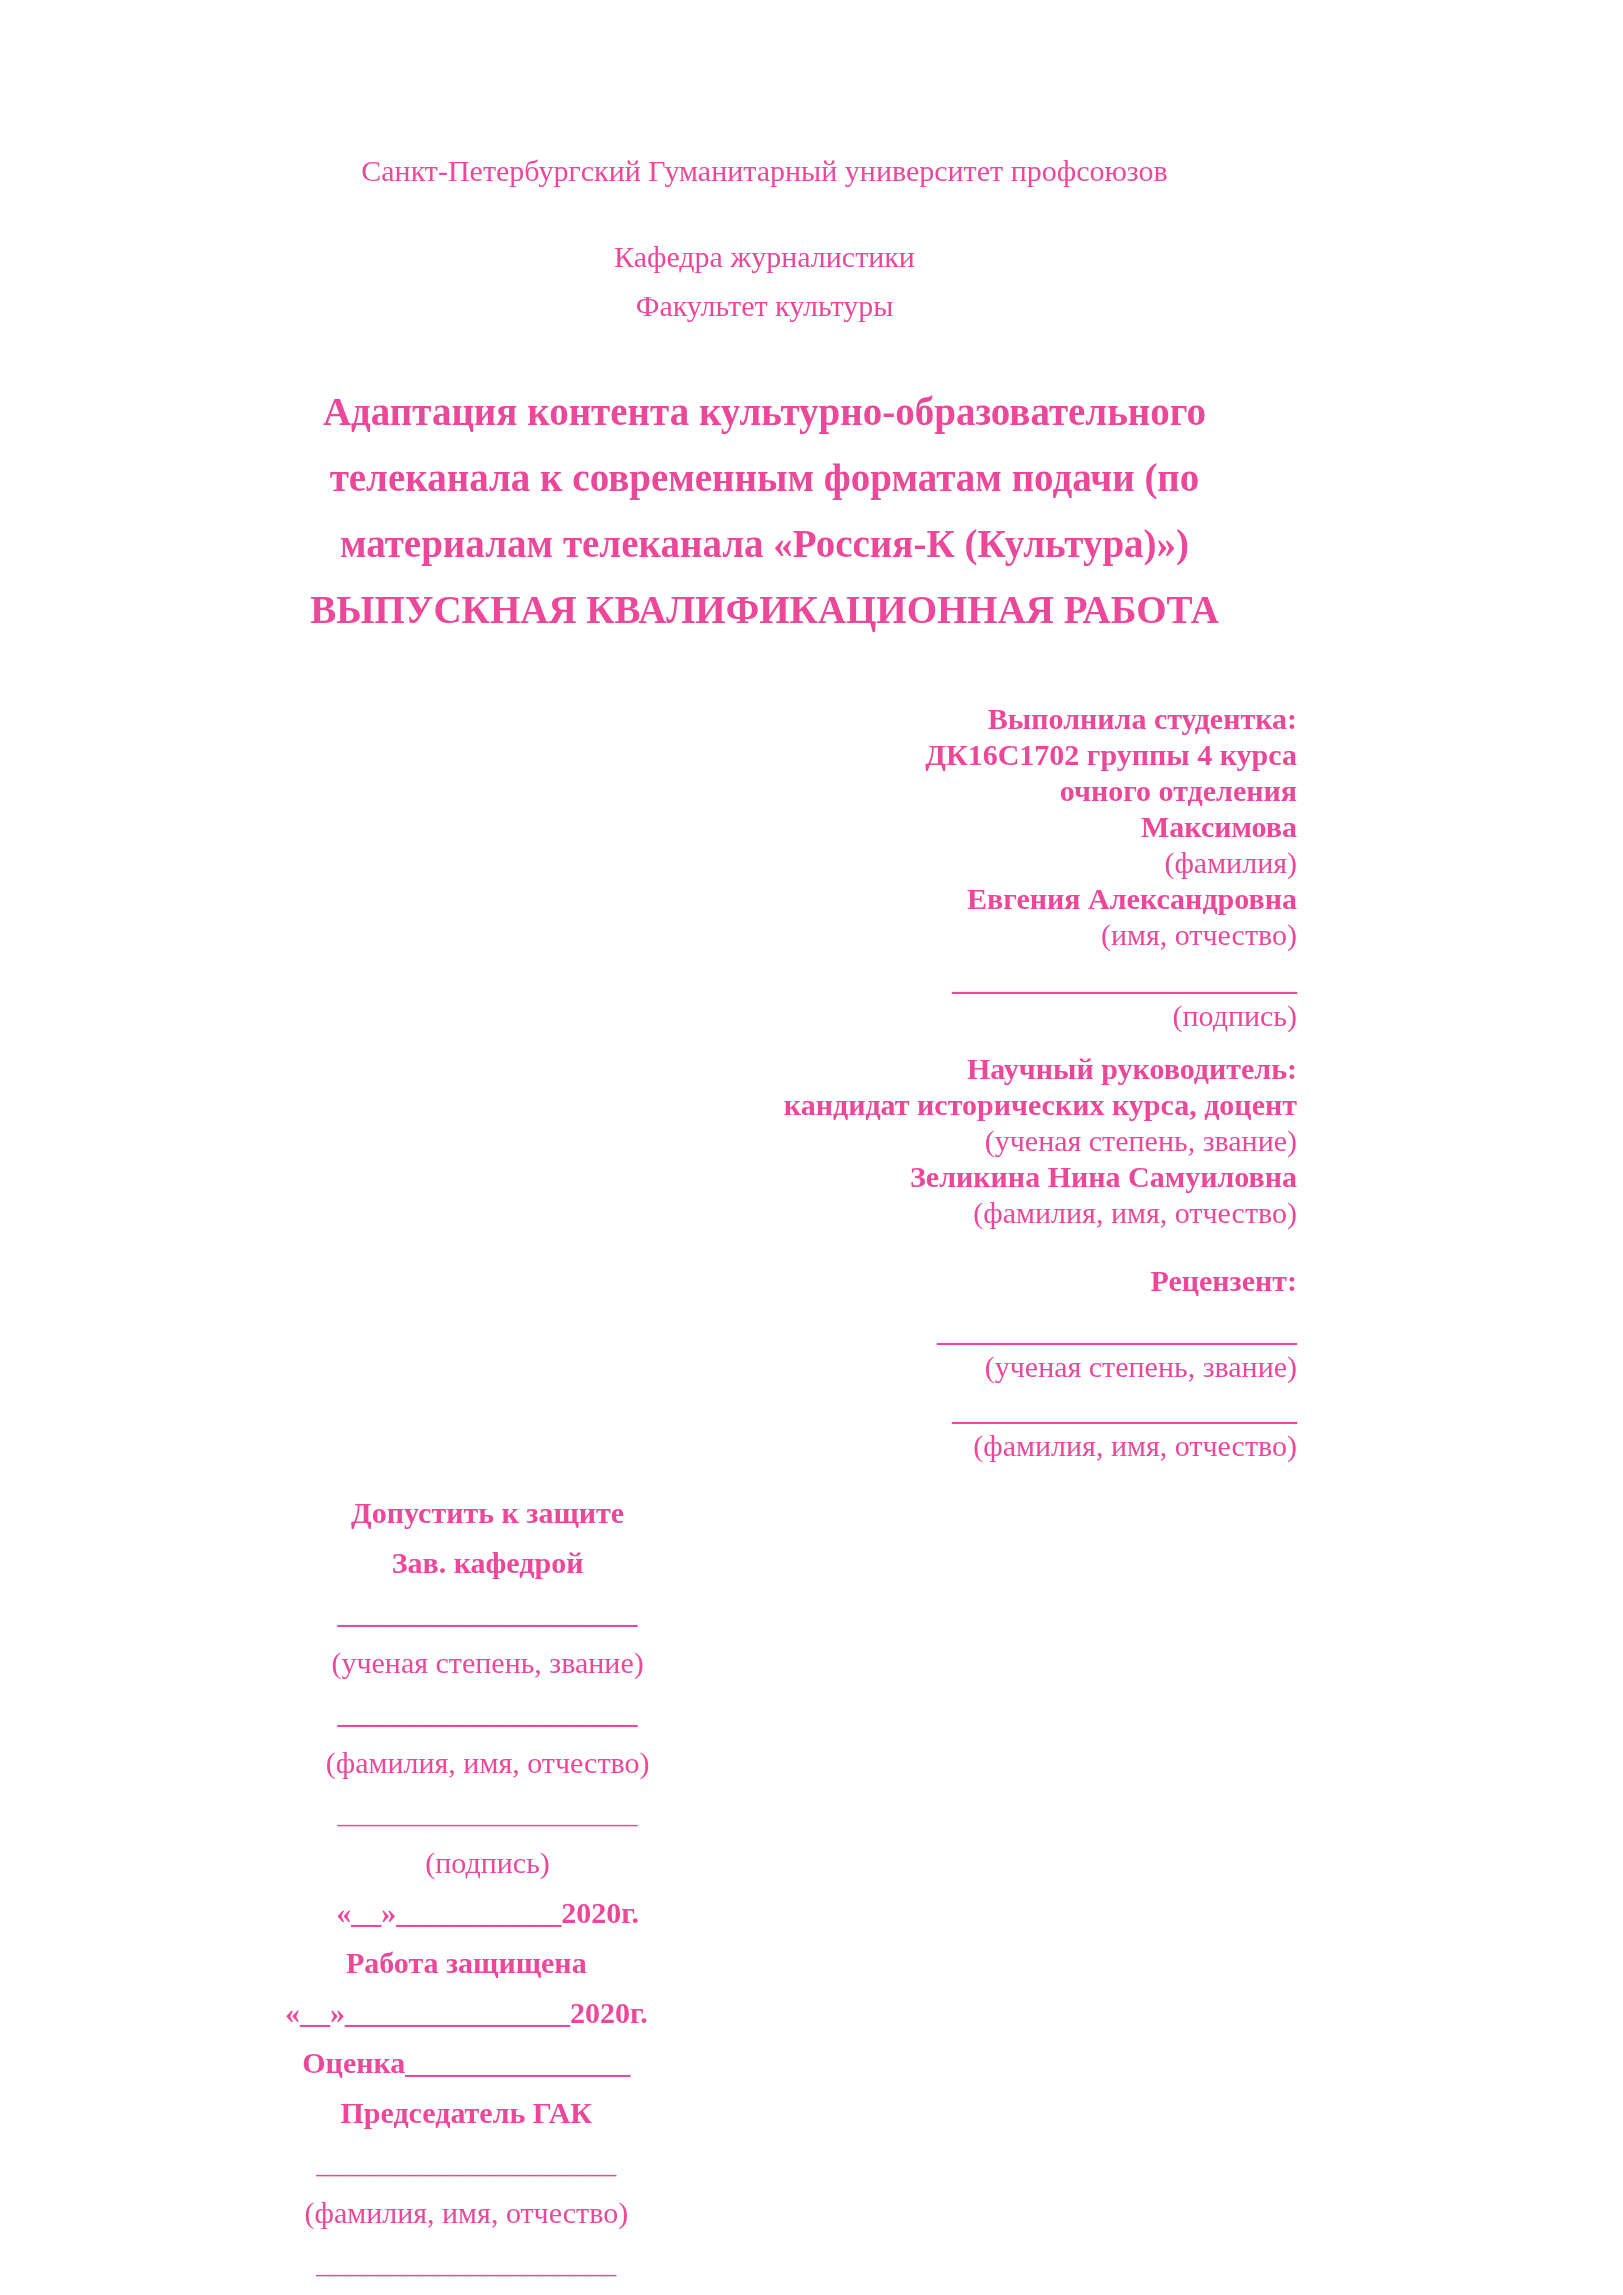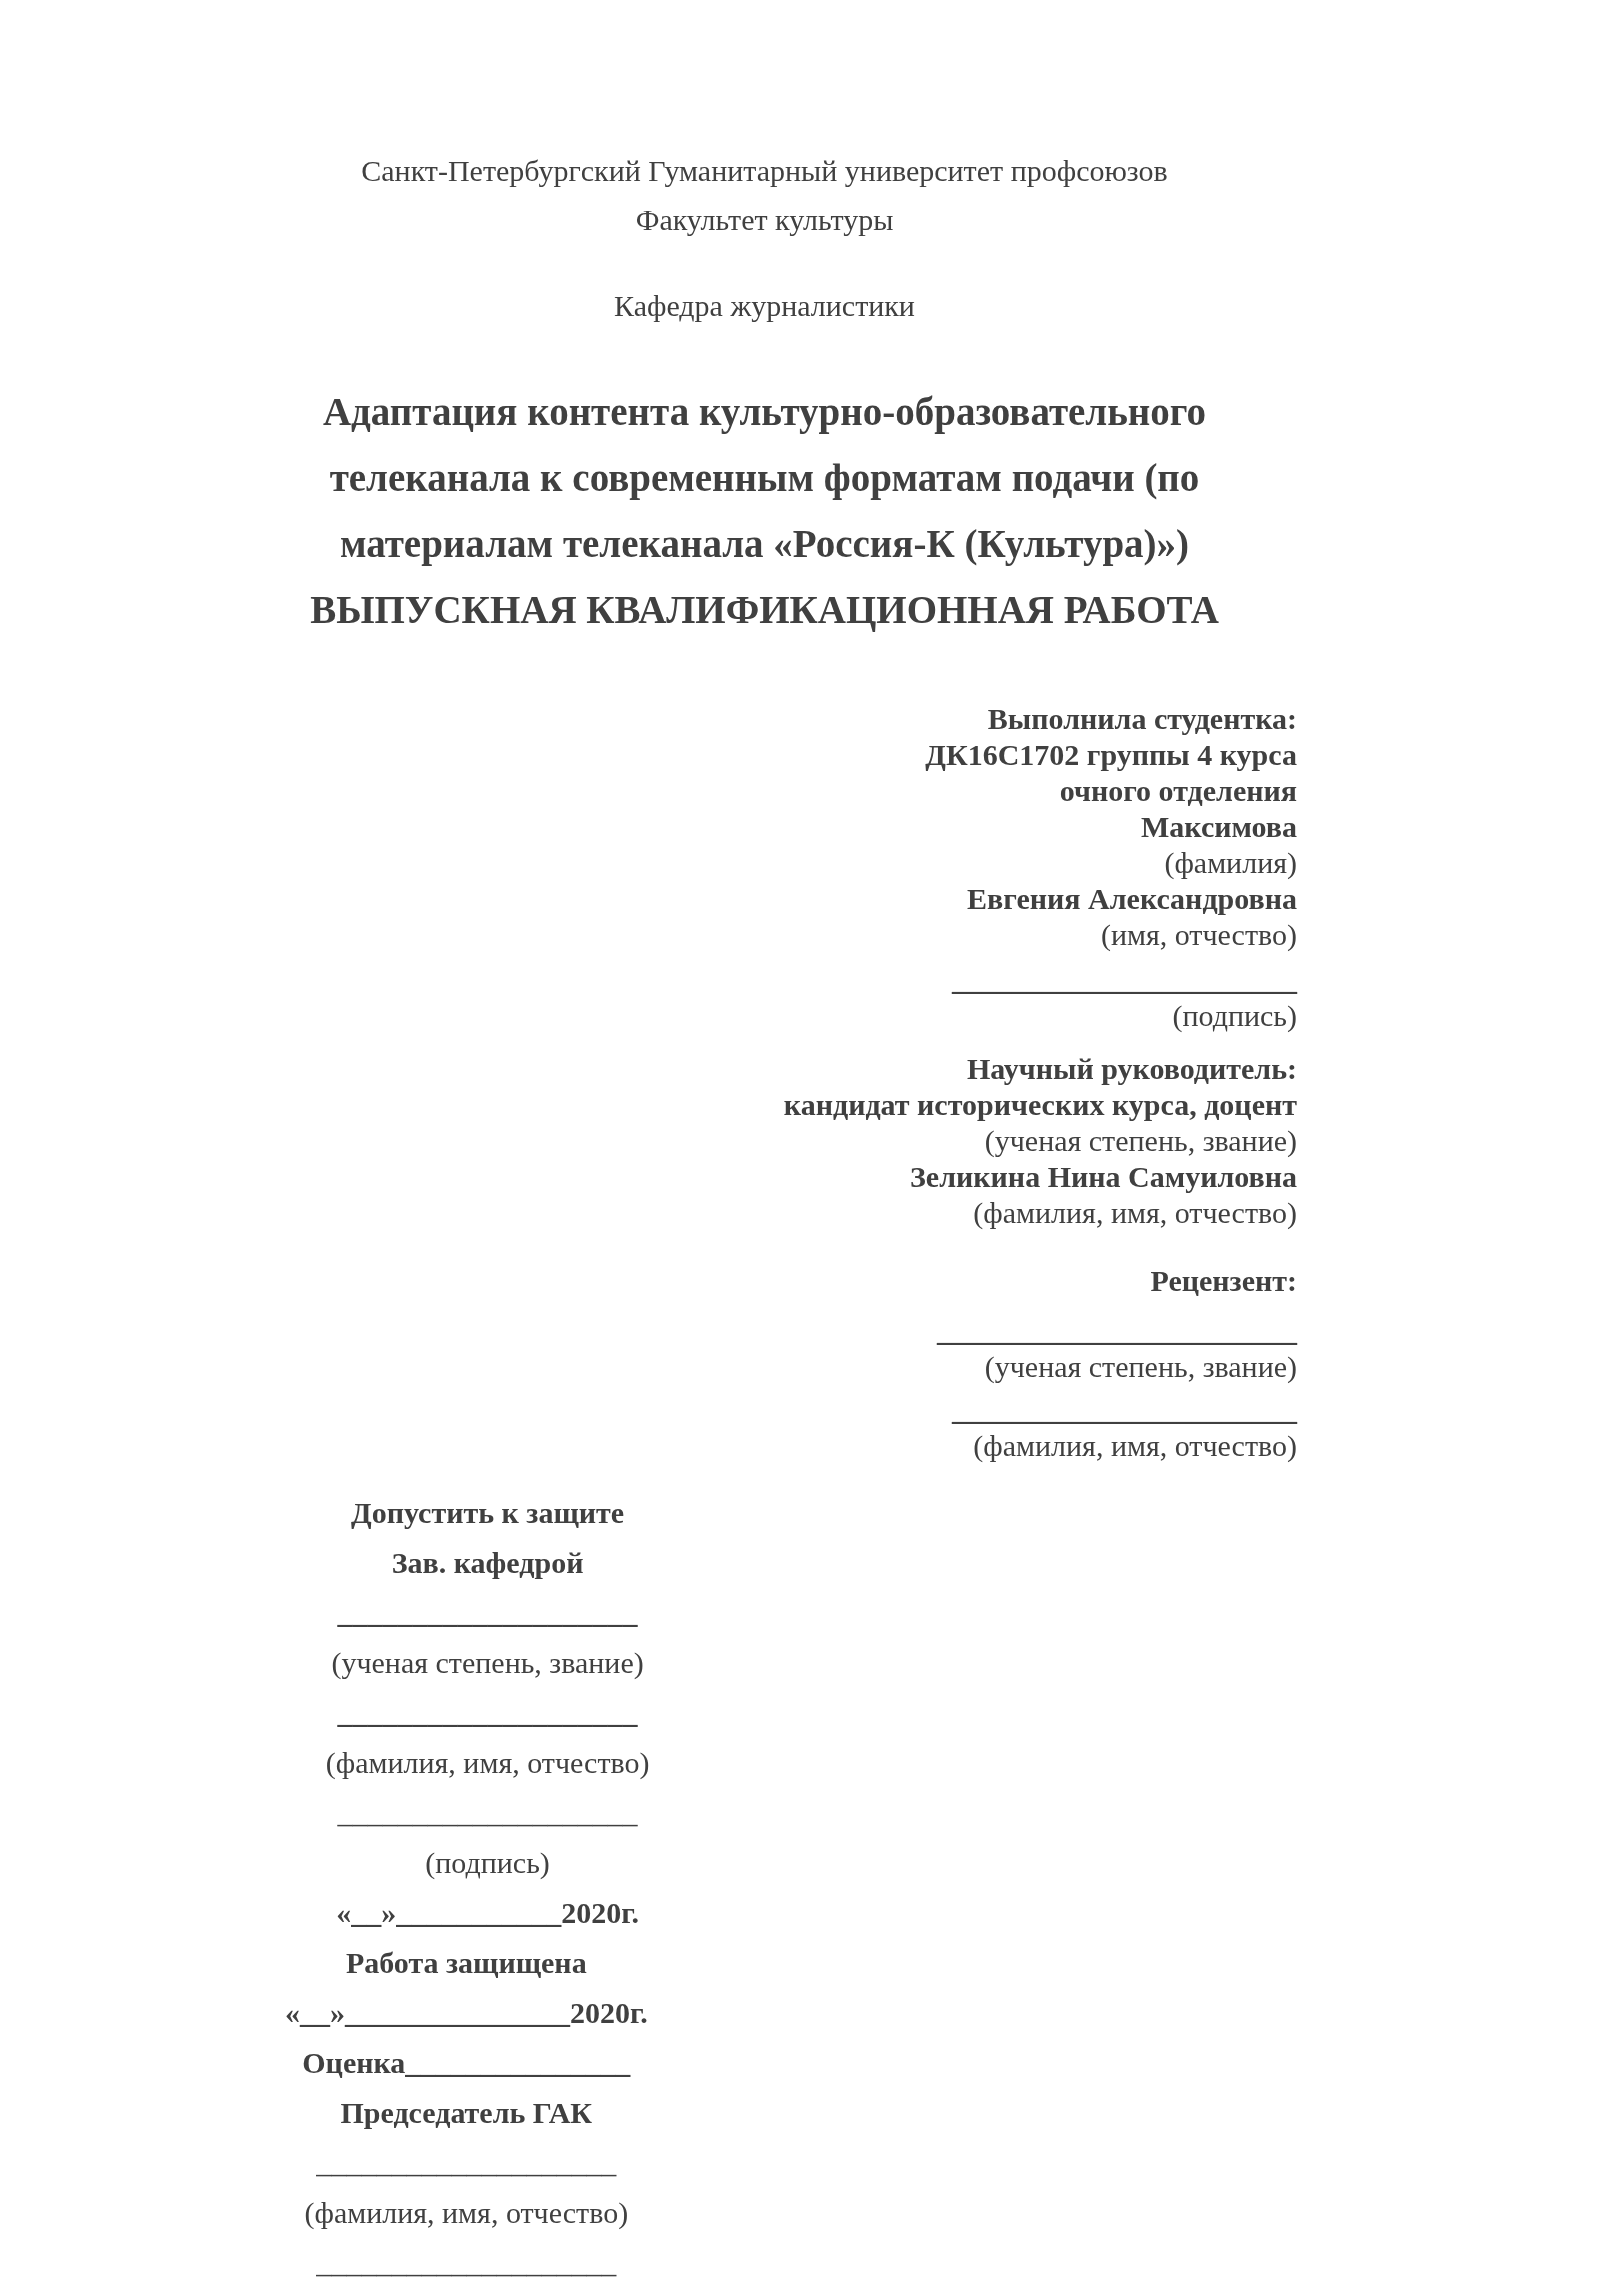--- a/index.html
+++ b/index.html
@@ -2,21 +2,21 @@
 <html style="font-size:12.6px"><head>
 <meta charset="utf-8">
 <style>
   * { margin: 0; padding: 0; box-sizing: border-box; }
   html, body { background: #ffffff; }
   .page {
     position: relative;
     width: 1415px;
     height: 2295px;
     background: #ffffff;
-    color: #404040;
+    color: #ec4899;
     font-family: "Liberation Serif", "DejaVu Serif", serif;
     font-size: 30px;
     padding: 153px 118px 0 232px;
     overflow: hidden;
   }
   .doc-header { text-align: center; }
   .line { line-height: 36px; }
   .faculty { margin-top: 12.6px; }
   .department { margin-top: 50px; }
 
@@ -45,22 +45,22 @@
   .footer { margin-top: 57px; text-align: center; font-weight: bold; }
   .footer .year { margin-top: 25px; }
 </style>
 </head>
 <body>
 
 <div class="page">
 
   <header class="doc-header">
     <div class="line">Санкт-Петербургский Гуманитарный университет профсоюзов</div>
+    <div class="line department">Кафедра журналистики</div>
     <div class="line faculty">Факультет культуры</div>
-    <div class="line department">Кафедра журналистики</div>
   </header>
 
   <section class="title-block">
     <div>Адаптация контента культурно-образовательного телеканала к современным форматам подачи (по материалам телеканала «Россия-К (Культура)»)</div>
     <div>ВЫПУСКНАЯ КВАЛИФИКАЦИОННАЯ РАБОТА</div>
   </section>
 
   <section class="credits">
 
     <div class="student-block">

